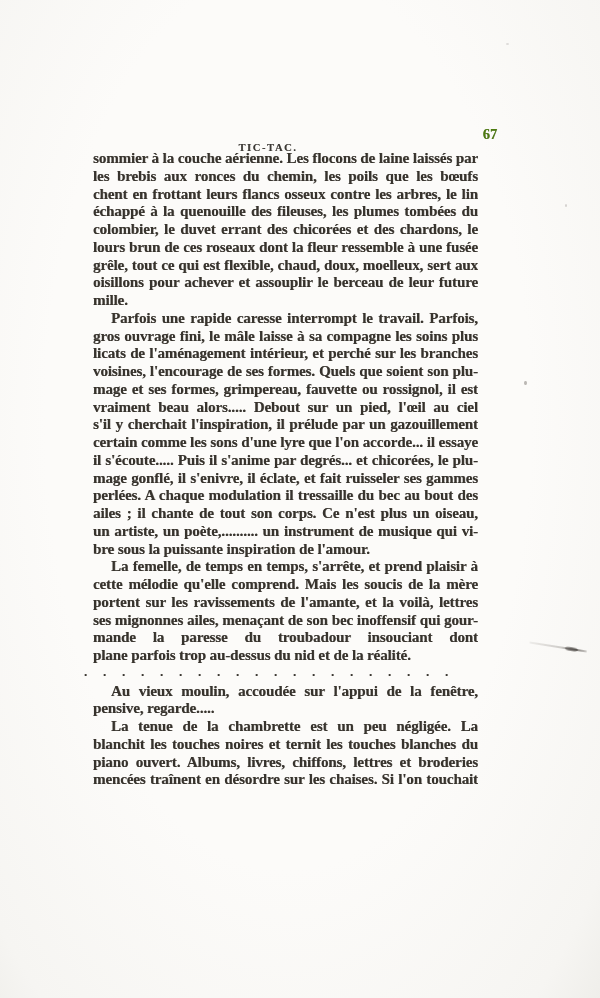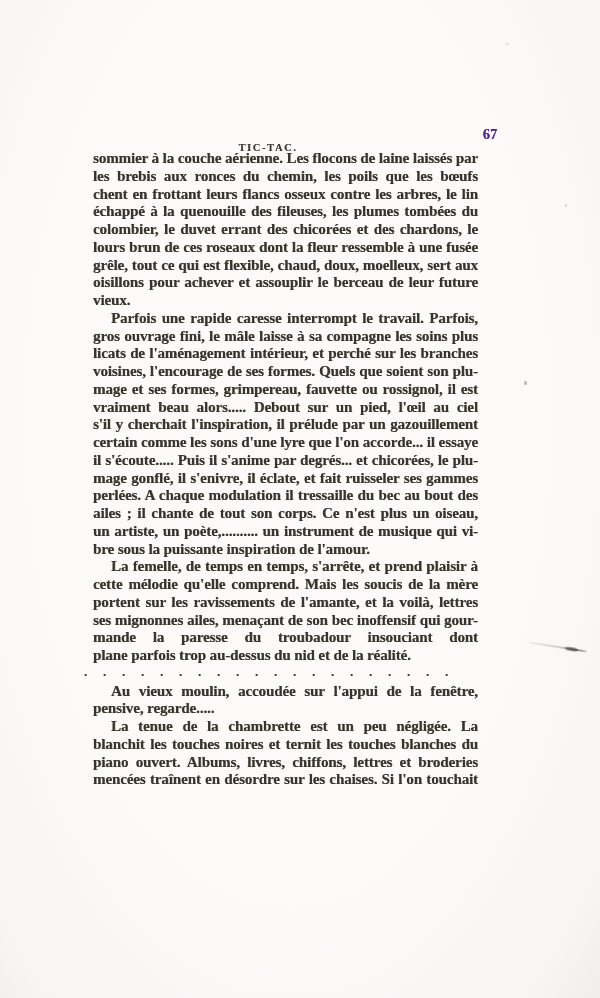--- a/index.html
+++ b/index.html
@@ -17,21 +17,21 @@
     position: absolute; top: 129px; left: 93px; width: 350px;
     text-align: center;
     font-size: 10.5px; letter-spacing: 1.6px; font-weight: bold;
     color: #3c3935;
     text-shadow: 0.3px 0.2px 0.4px rgba(60,55,50,0.5);
     margin-top: 13px;
   }
   .folio {
     position: absolute; top: 126px; left: 477px; width: 26px;
     text-align: center;
-    font-size: 14.5px; font-weight: bold; color: #4c1d95;
+    font-size: 14.5px; font-weight: bold; color: #4d7c0f;
     text-shadow: 0.3px 0.2px 0.4px rgba(60,55,50,0.5);
   }
   .textblock {
     position: absolute; top: 150px; left: 93px; width: 385px;
     color: #37332d;
     text-shadow: 0.4px 0.25px 0.45px rgba(58,52,46,0.55);
   }
   .line {
     font-size: 15px;
     line-height: 17.75px; height: 17.75px;
@@ -81,21 +81,21 @@
 
 <div class="textblock" id="textblock">
     <div class="line">sommier à la couche aérienne. Les flocons de laine laissés par</div>
     <div class="line">les brebis aux ronces du chemin, les poils que les bœufs s'arra-</div>
     <div class="line">chent en frottant leurs flancs osseux contre les arbres, le lin</div>
     <div class="line">échappé à la quenouille des fileuses, les plumes tombées du</div>
     <div class="line">colombier, le duvet errant des chicorées et des chardons, le ve-</div>
     <div class="line">lours brun de ces roseaux dont la fleur ressemble à une fusée</div>
     <div class="line">grêle, tout ce qui est flexible, chaud, doux, moelleux, sert aux</div>
     <div class="line">oisillons pour achever et assouplir le berceau de leur future fa-</div>
-    <div class="line short">vieux.</div>
+    <div class="line short">mille.</div>
     <div class="line indent">Parfois une rapide caresse interrompt le travail. Parfois, le</div>
     <div class="line">gros ouvrage fini, le mâle laisse à sa compagne les soins plus dé-</div>
     <div class="line">licats de l'aménagement intérieur, et perché sur les branches</div>
     <div class="line">voisines, l'encourage de ses formes. Quels que soient son plu-</div>
     <div class="line">mage et ses formes, grimpereau, fauvette ou rossignol, il est</div>
     <div class="line">vraiment beau alors..... Debout sur un pied, l'œil au ciel comme</div>
     <div class="line">s'il y cherchait l'inspiration, il prélude par un gazouillement in-</div>
     <div class="line">certain comme les sons d'une lyre que l'on accorde... il essaye ;</div>
     <div class="line">il s'écoute..... Puis il s'anime par degrés... et chicorées, le plu-</div>
     <div class="line">mage gonflé, il s'enivre, il éclate, et fait ruisseler ses gammes</div>

